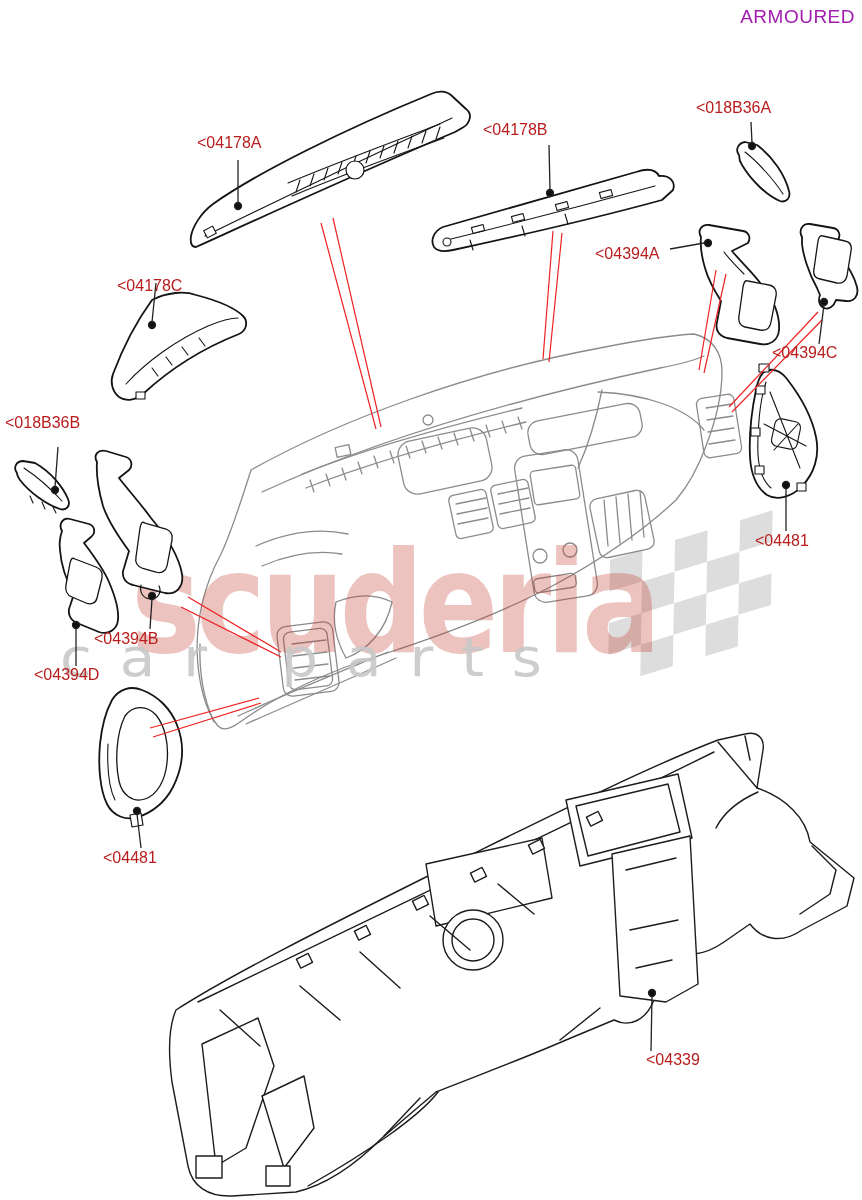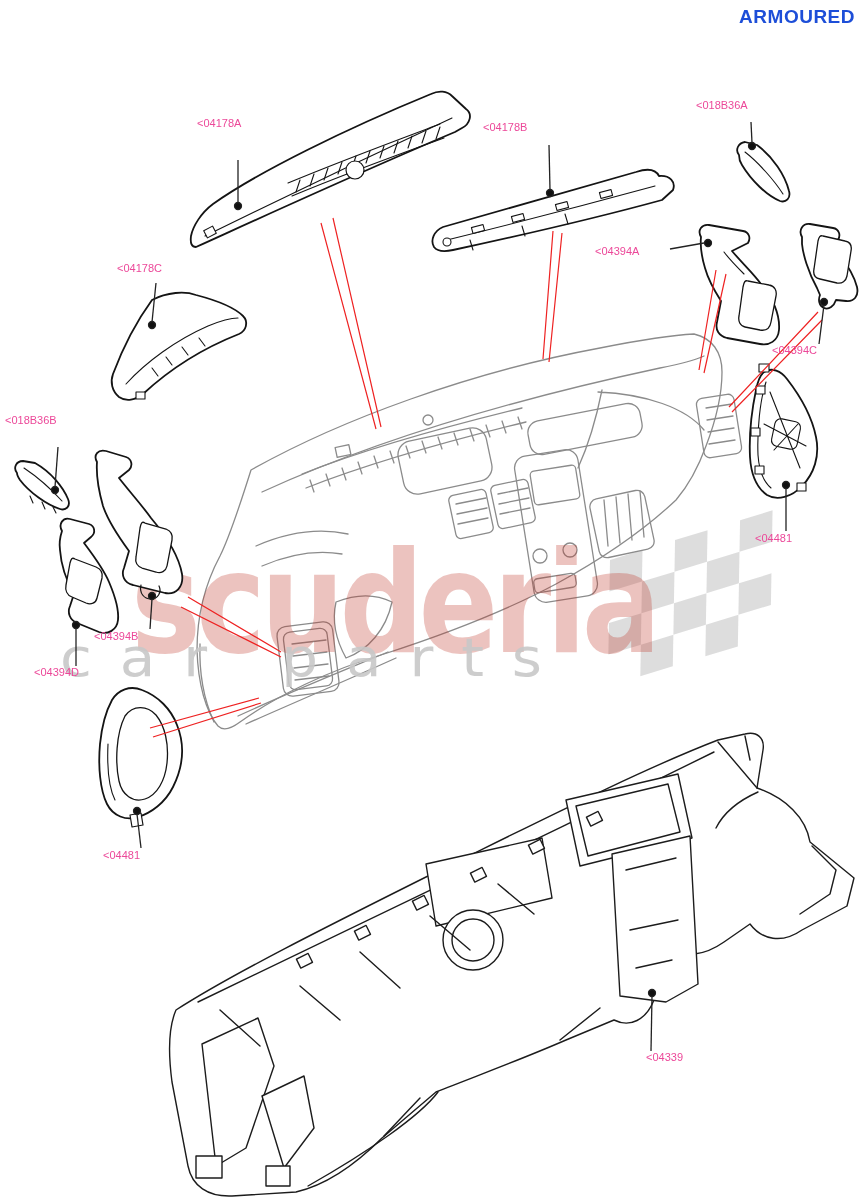--- a/index.html
+++ b/index.html
@@ -1,21 +1,21 @@
 <!DOCTYPE html>
 <html><head>
 <meta charset="utf-8">
 <style>
   html,body{margin:0;padding:0;background:#ffffff;}
   #stage{position:relative;width:862px;height:1200px;background:#ffffff;overflow:hidden;
          font-family:"Liberation Sans", sans-serif;}
   #stage svg{position:absolute;left:0;top:0;}
-  .part-label{position:absolute;color:#ec4899;font-size:11px;line-height:1.1;
+  .part-label{position:absolute;color:#b91c1c;font-size:16px;line-height:1.1;
               white-space:nowrap;cursor:pointer;}
-  .edition{position:absolute;top:6px;right:7px;color:#1d4ed8;font-weight:bold;
+  .edition{position:absolute;top:6px;right:7px;color:#a21caf;font-weight:normal;
            font-size:19px;letter-spacing:.5px;}
 </style>
 </head>
 <body>
 
 <div id="stage">
 
 <svg width="862" height="1200" viewBox="0 0 862 1200">
 
   <g transform="translate(610,560) rotate(-17) skewX(-18)" opacity="0.95">
@@ -234,24 +234,24 @@
         <circle cx="76" cy="625" r="3.5"></circle>
     <path fill="none" d="M141,848 L137,814"></path>
         <circle cx="137" cy="811" r="3.5"></circle>
     <path fill="none" d="M651,1051 L652,996"></path>
         <circle cx="652" cy="993" r="3.5"></circle>
   </g>
 </svg>
 
   <div class="edition">ARMOURED</div>
 
-  <div class="part-label" style="left:197px;top:117px">&lt;04178A</div>
+  <div class="part-label" style="left:197px;top:134px">&lt;04178A</div>
   <div class="part-label" style="left:483px;top:121px">&lt;04178B</div>
   <div class="part-label" style="left:696px;top:99px">&lt;018B36A</div>
-  <div class="part-label" style="left:117px;top:262px">&lt;04178C</div>
+  <div class="part-label" style="left:117px;top:277px">&lt;04178C</div>
   <div class="part-label" style="left:595px;top:245px">&lt;04394A</div>
   <div class="part-label" style="left:772px;top:344px">&lt;04394C</div>
   <div class="part-label" style="left:5px;top:414px">&lt;018B36B</div>
   <div class="part-label" style="left:755px;top:532px">&lt;04481</div>
   <div class="part-label" style="left:94px;top:630px">&lt;04394B</div>
   <div class="part-label" style="left:34px;top:666px">&lt;04394D</div>
   <div class="part-label" style="left:103px;top:849px">&lt;04481</div>
   <div class="part-label" style="left:646px;top:1051px">&lt;04339</div>
 </div>
 

